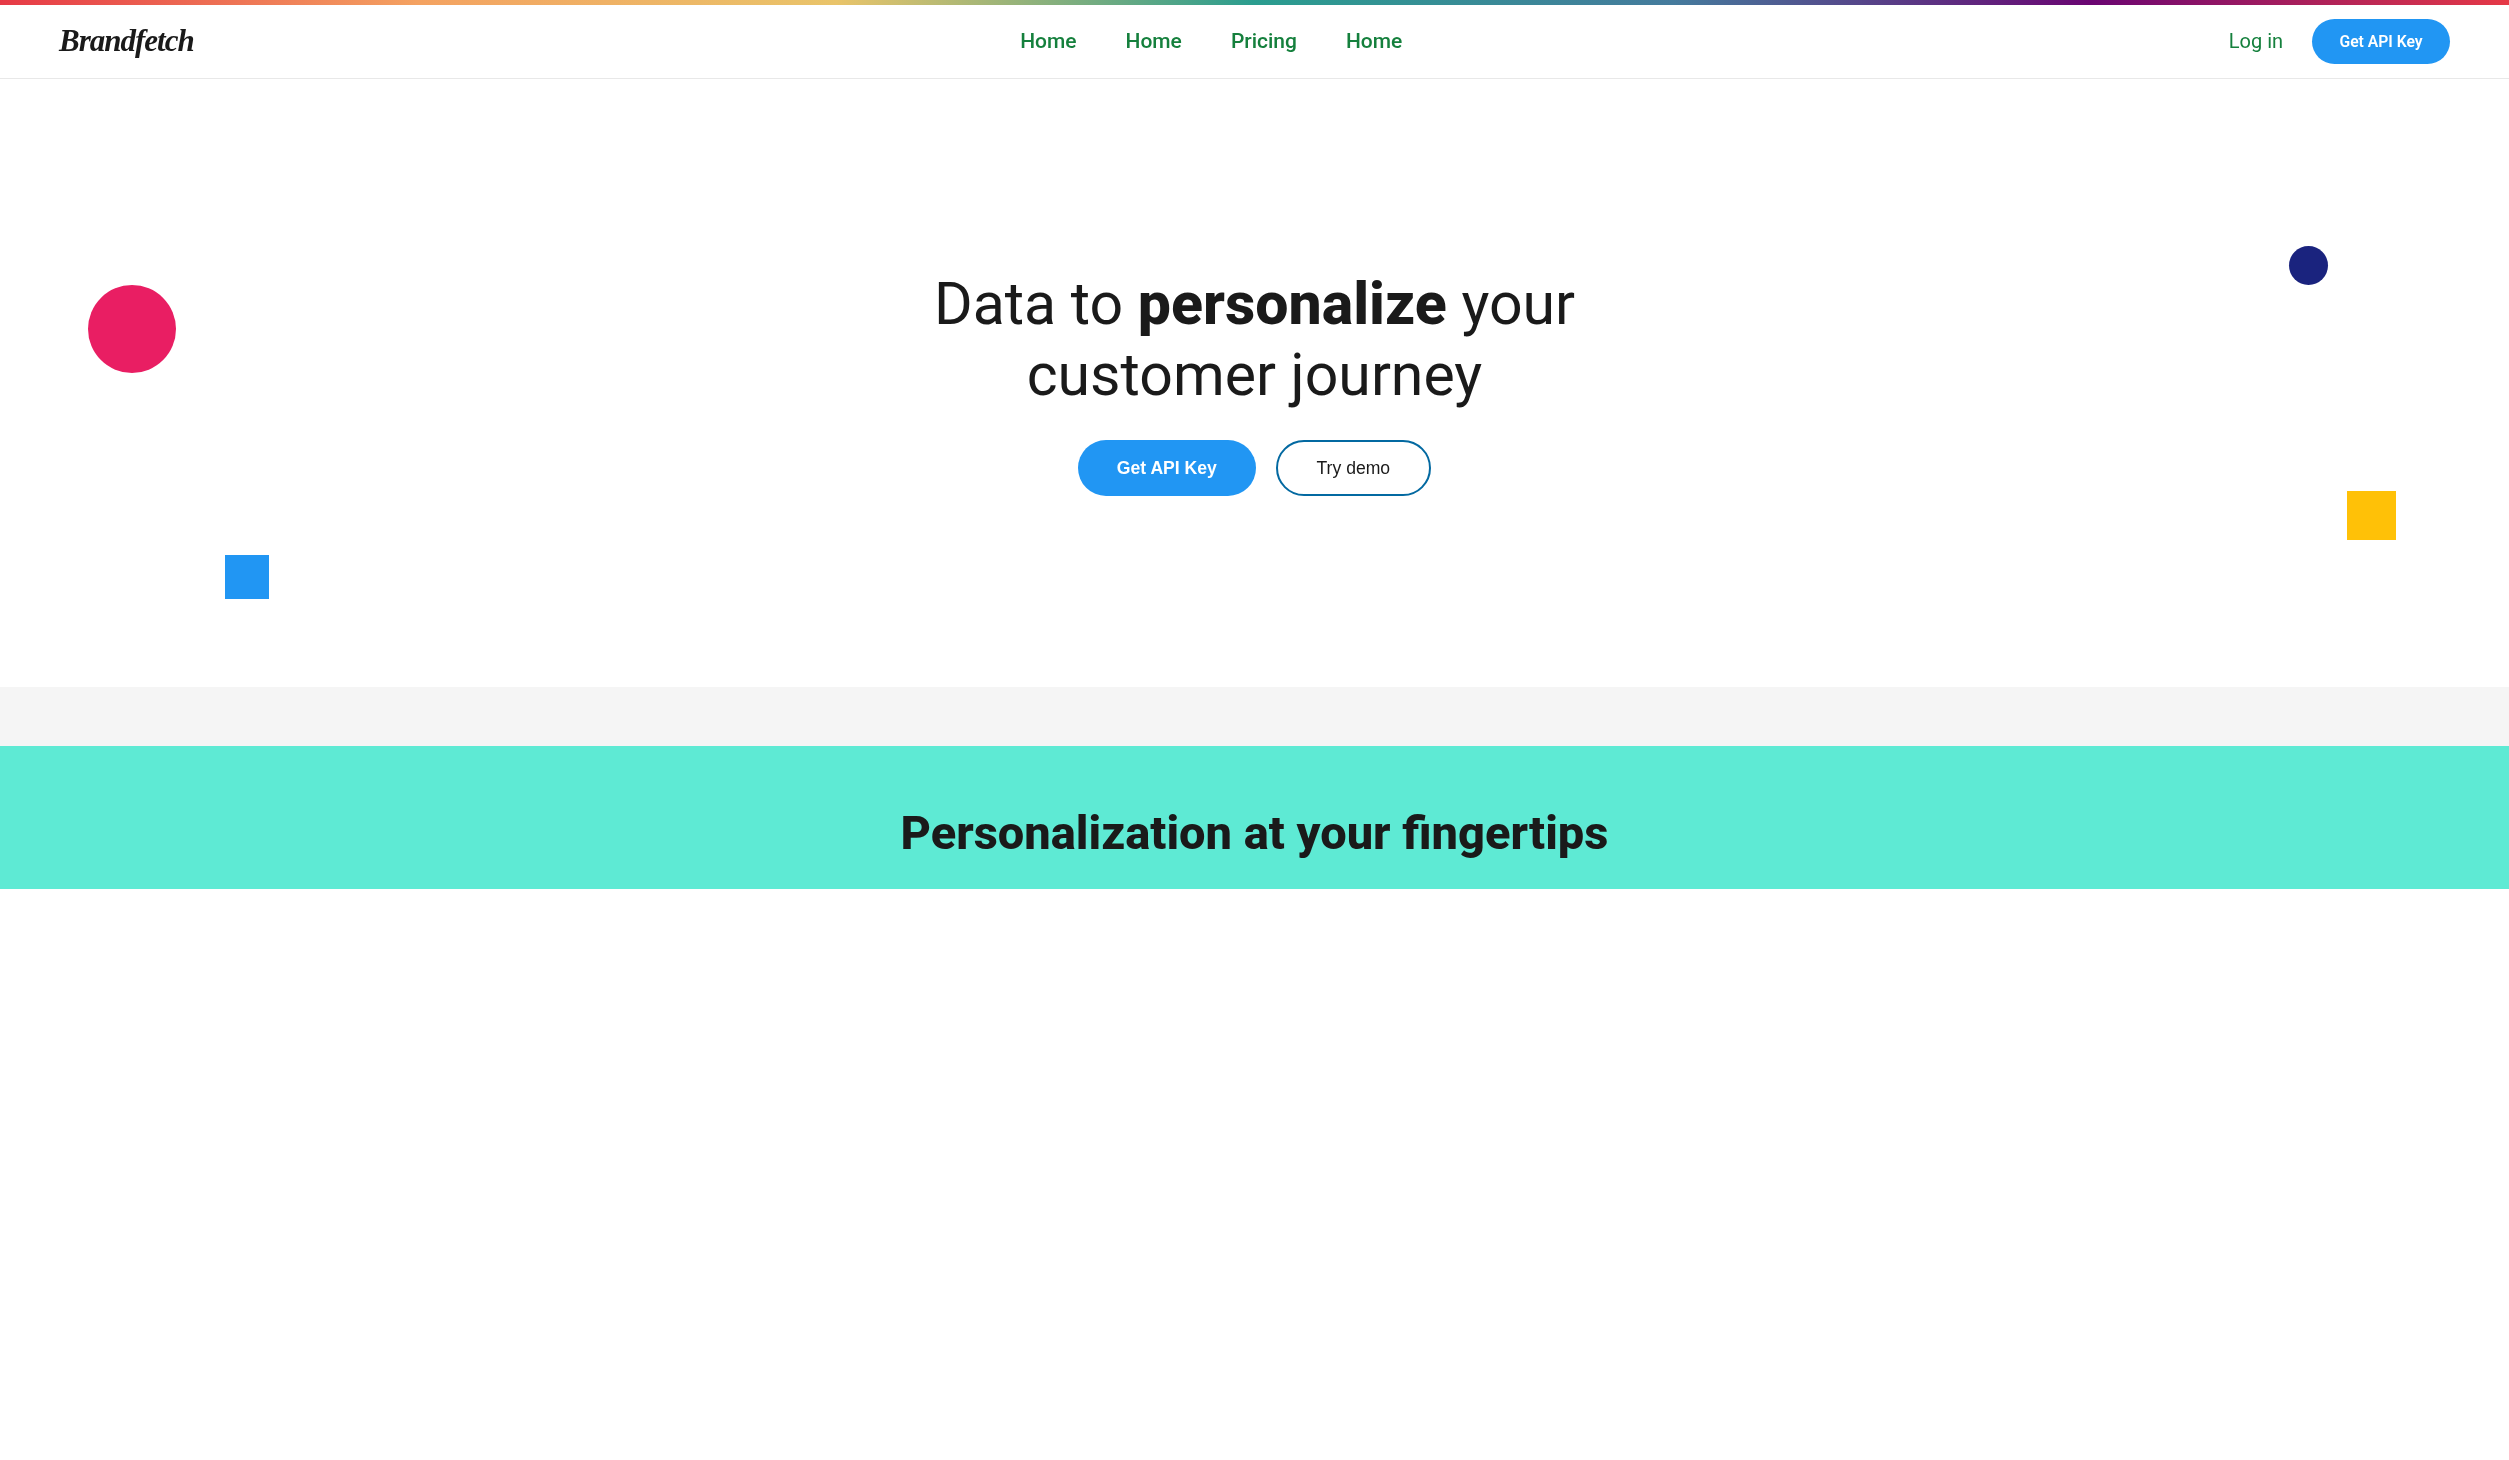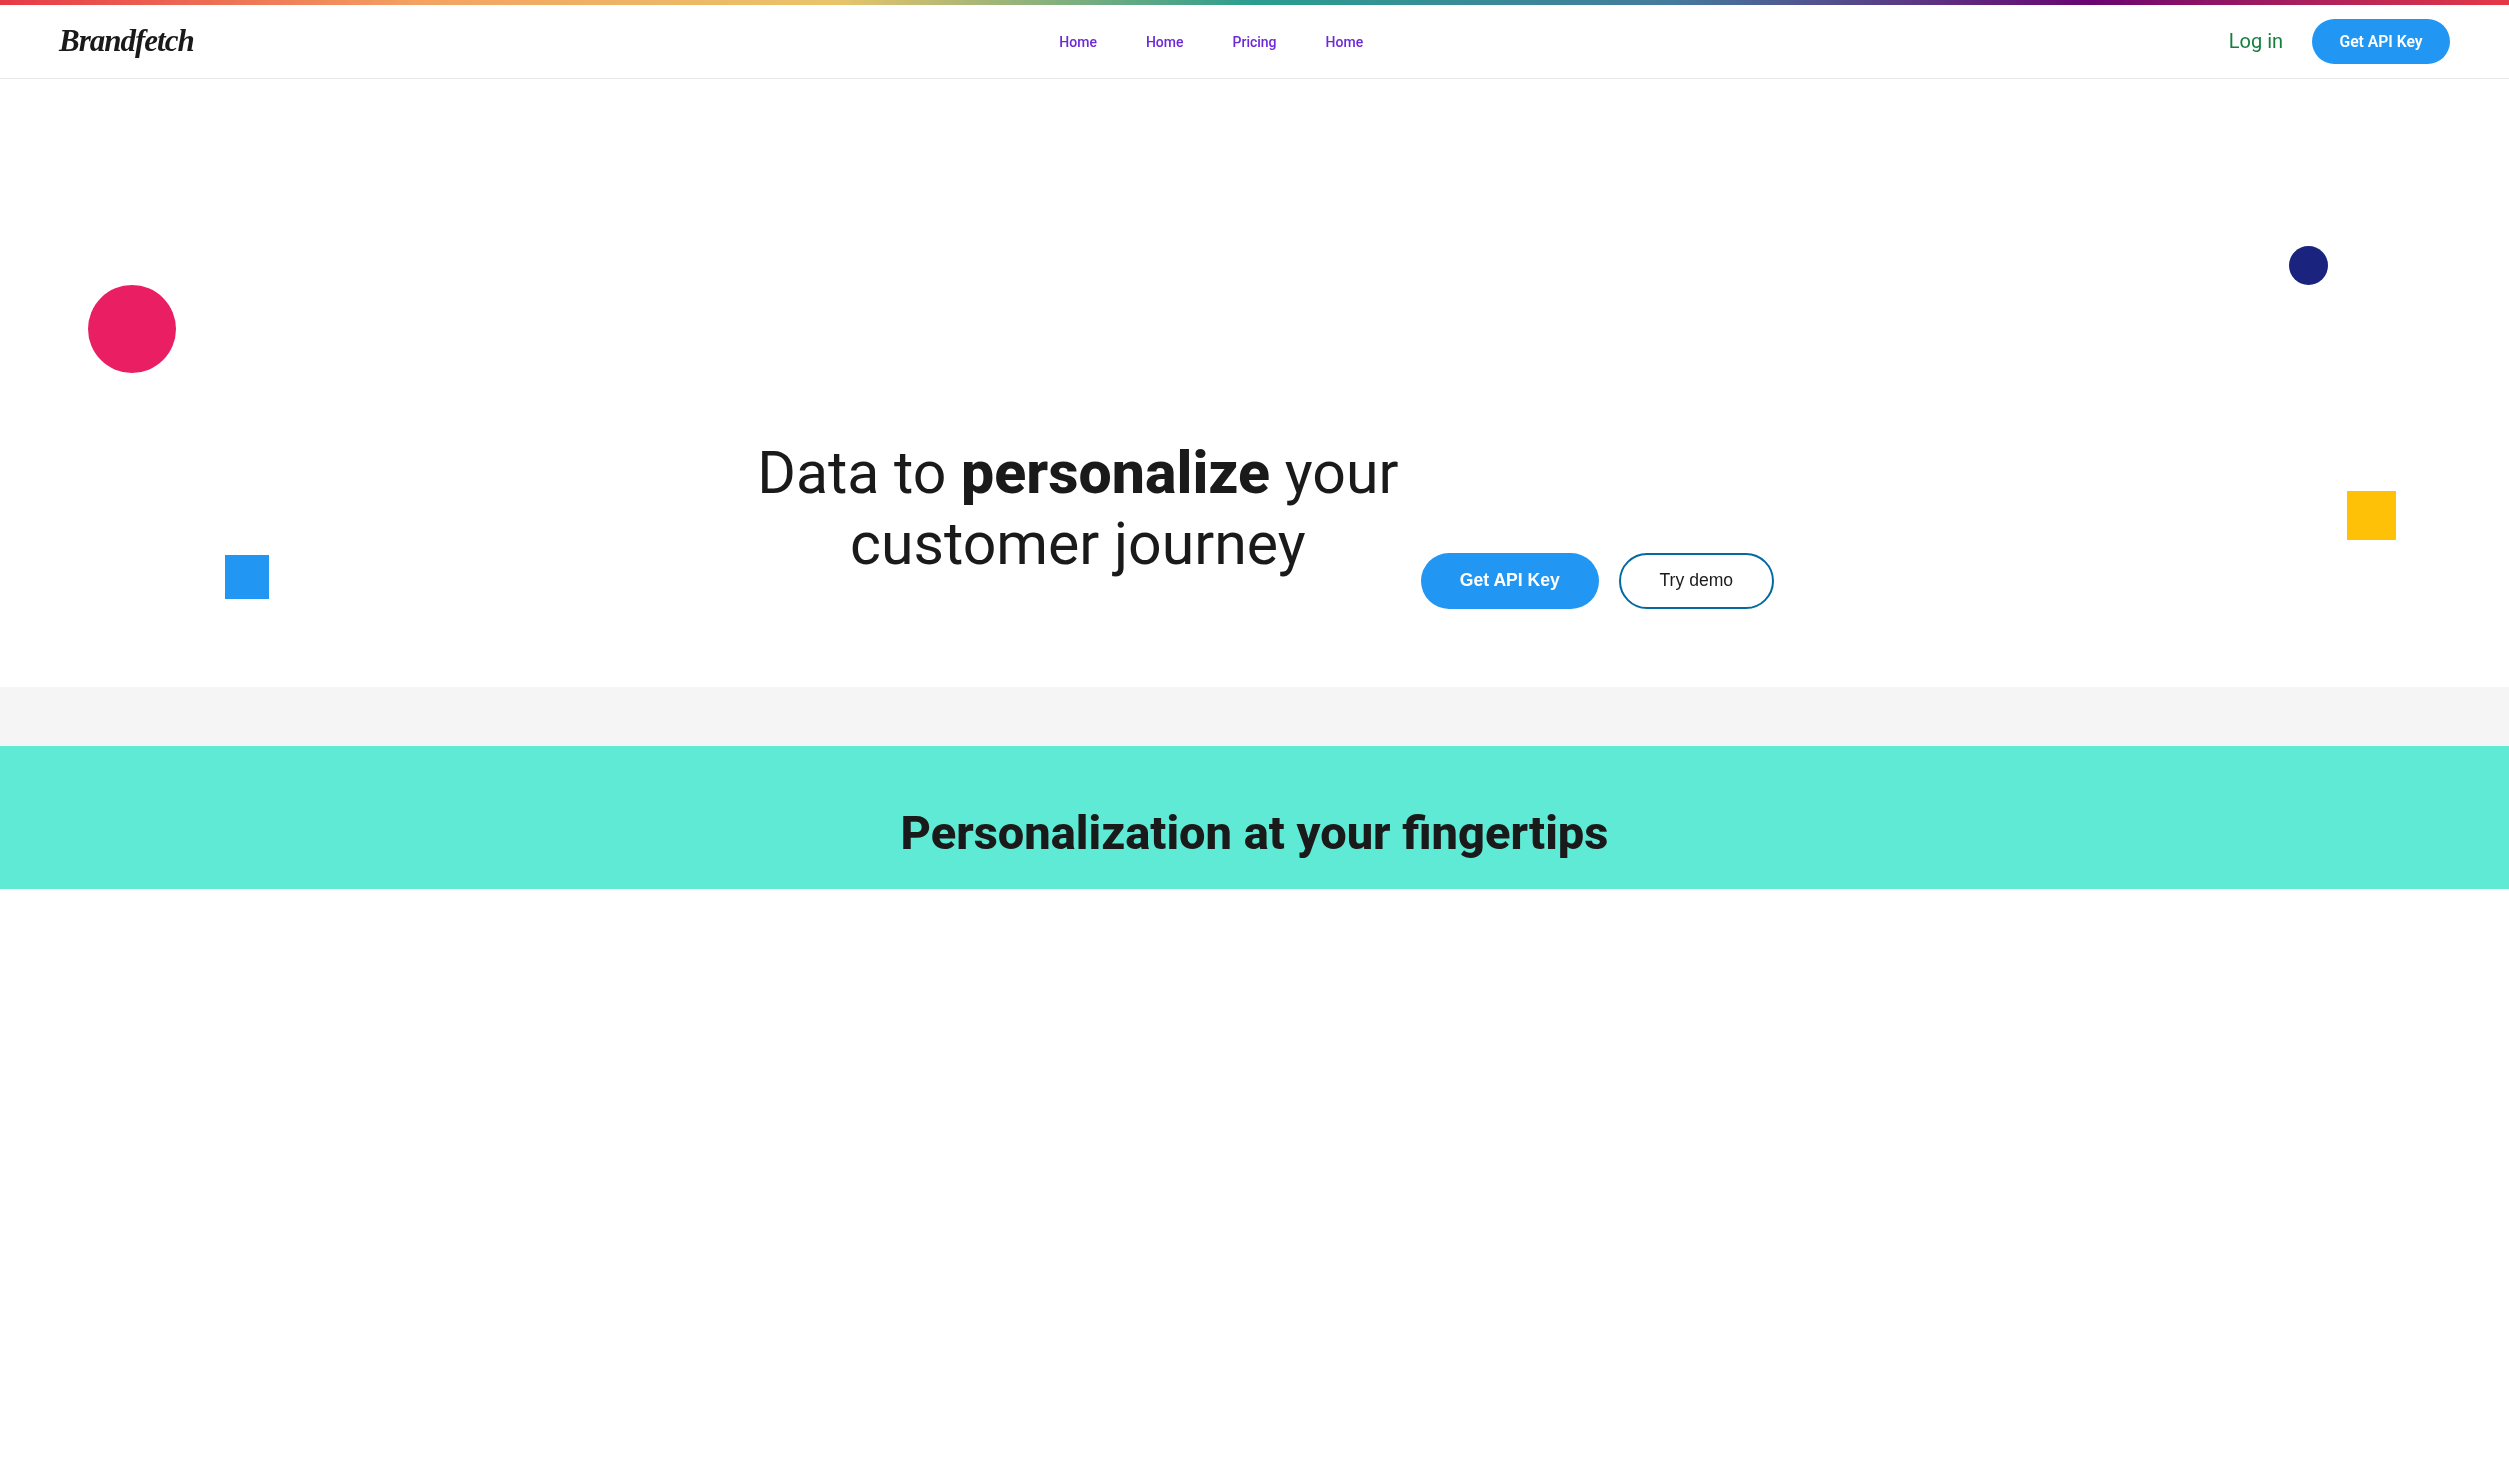--- a/index.html
+++ b/index.html
@@ -48,22 +48,22 @@
 
     .navbar-nav {
       display: flex;
       align-items: center;
       gap: 49px;
       list-style: none;
     }
 
     .navbar-nav a {
       text-decoration: none;
-      color: #6d28d9;
-      font-size: 14px;
+      color: #15803d;
+      font-size: 21px;
       font-weight: 500;
       text-align: center;
     }
 
     .navbar-actions {
       display: flex;
       align-items: center;
       gap: 29px;
     }
 
@@ -83,22 +83,22 @@
       font-size: 15.7px;
       font-weight: 600;
       cursor: pointer;
       text-decoration: none;
     }
 
     
     .hero {
       position: relative;
       display: flex;
-      flex-direction: row;
-      align-items: flex-end;
+      flex-direction: column;
+      align-items: center;
       justify-content: center;
       padding: 78px 19.6px 78px;
       min-height: 608px;
       overflow: hidden;
     }
 
     .hero-title {
       font-size: 59px;
       font-weight: 400;
       color: #1a1a1a;

